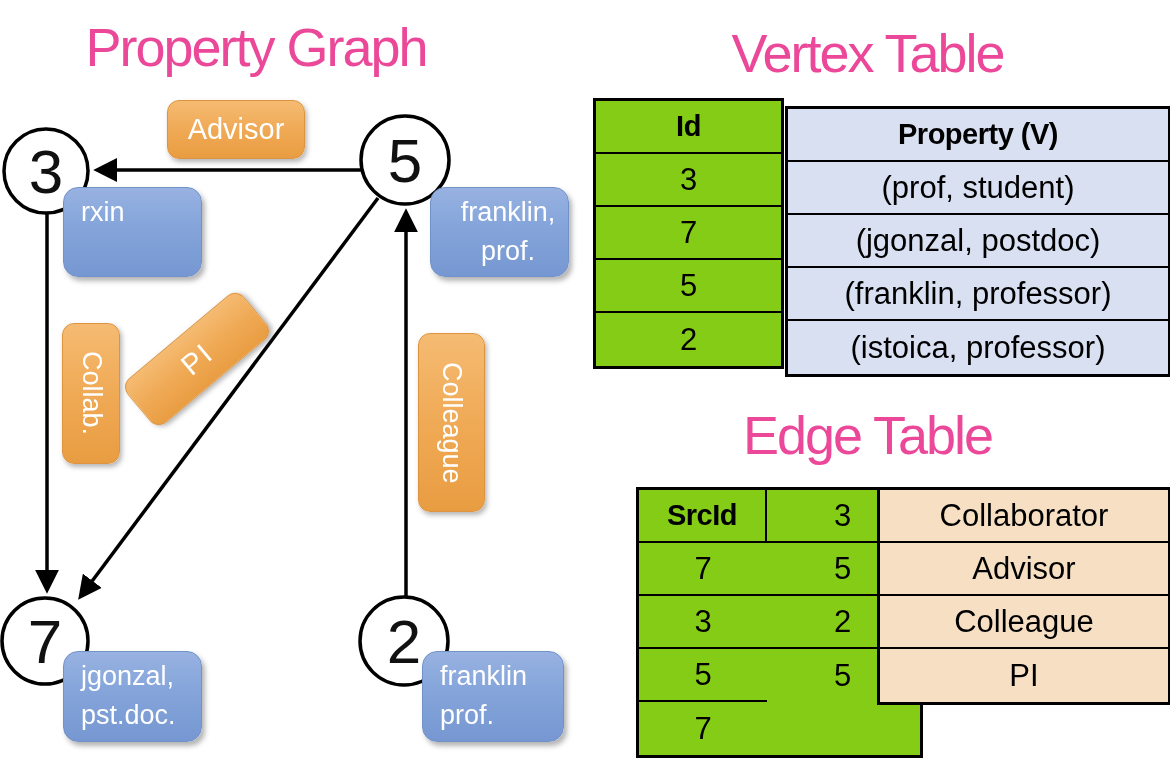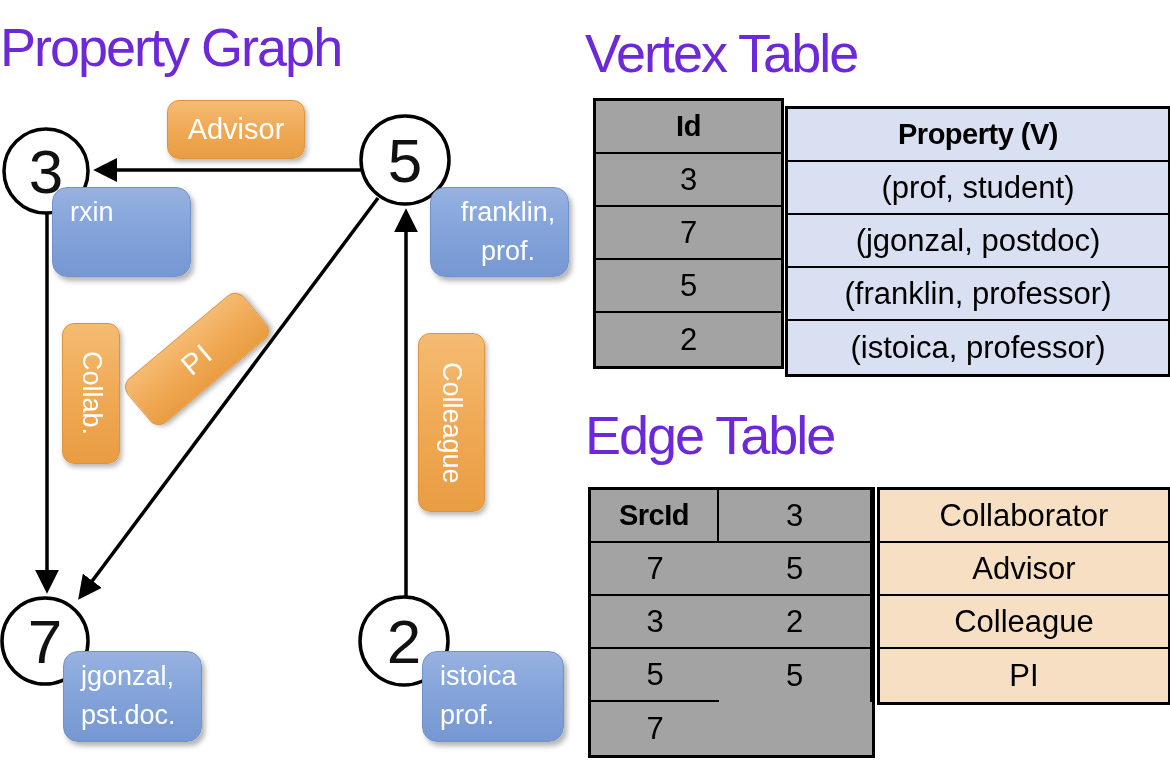--- a/index.html
+++ b/index.html
@@ -1,22 +1,22 @@
 <!DOCTYPE html>
 <html><head>
 <meta charset="utf-8">
 <style>
   html,body { margin:0; padding:0; background:#fff; }
   .stage {
     position:relative; width:1170px; height:760px; overflow:hidden;
     background:#fff; font-family:"Liberation Sans", sans-serif; color:#000;
   }
   .title {
-    position:absolute; font-size:54px; font-weight:300;
-    letter-spacing:-2px; color:#6d28d9; white-space:nowrap;
+    position:absolute; text-align:center; font-size:54px; font-weight:300;
+    letter-spacing:-2px; color:#ec4899; white-space:nowrap;
   }
   #edges-svg { position:absolute; left:0; top:0; }
   #edges-svg line { stroke:#000; stroke-width:3.5; }
   #edges-svg circle { stroke:#000; stroke-width:3.5; fill:#fff; }
   .vnum {
     position:absolute; width:80px; height:70px; line-height:70px;
     text-align:center; font-size:62px; font-weight:300; color:#111;
   }
   .pill {
     position:absolute; display:flex; align-items:center; justify-content:center;
@@ -25,31 +25,31 @@
     border:1px solid #dd9440; box-shadow:2px 3px 5px rgba(90,90,90,0.45);
     font-size:29px; font-weight:300;
   }
   .pill.vert { writing-mode:vertical-rl; }
   .vbox {
     position:absolute; color:#fff; border-radius:15px;
     background:linear-gradient(180deg,#98b2e1 0%, #84a4da 45%, #7697d1 100%);
     border:1px solid #7191c9; box-shadow:3px 4px 5px rgba(90,90,90,0.45);
     padding:5px 0 0 17px; font-size:27px; font-weight:300; line-height:39px;
   }
-  .subtable { position:absolute; border:3px solid #000; background:#a3a3a3; }
+  .subtable { position:absolute; border:3px solid #000; background:#84cc16; }
   .subtable .cell {
     height:53px; box-sizing:border-box; display:flex; align-items:center;
     justify-content:center; border-bottom:2.5px solid #000;
     font-size:31px; font-weight:300; white-space:nowrap;
   }
   .subtable .cell:last-child { border-bottom:none; }
   .subtable .cell.header { font-weight:bold; font-size:29px; letter-spacing:-0.5px; }
   .subtable.tint-blue .cell { background:#d8e0f2; }
   .subtable.tint-tan .cell { background:#f7dfc3; }
-  .subtable.two-col { display:grid; grid-template-columns:128px 1fr; }
+  .subtable.two-col { display:grid; grid-template-columns:128px 1fr;margin-left:48px; }
   .subtable.two-col .cell.l { border-right:2.5px solid #000; }
   .subtable.two-col .cell.lastrow { border-bottom:none; }
 </style>
 </head>
 <body>
 
 <div class="stage">
 
   <svg id="edges-svg" width="585" height="760" viewBox="0 0 585 760">
     <defs>
@@ -72,33 +72,33 @@
   <div class="vnum" style="left:6px;   top:137px;">3</div>
   <div class="vnum" style="left:365px; top:126px;">5</div>
   <div class="vnum" style="left:5px;   top:607px;">7</div>
   <div class="vnum" style="left:364px; top:607px;">2</div>
 
   <div class="pill" style="left:167px; top:100px; width:136px; height:57px;">Advisor</div>
   <div class="pill vert" style="left:62px; top:323px; width:56px; height:139px; font-size:27px;">Collab.</div>
   <div class="pill" style="left:121px; top:330px; width:150px; height:56px; transform:rotate(-40deg); letter-spacing:2px;">PI</div>
   <div class="pill vert" style="left:418px; top:333px; width:65px; height:177px; font-size:27px;">Colleague</div>
 
-  <div class="vbox" style="left:52px; top:187px; width:120px; height:83px;">
+  <div class="vbox" style="left:63px; top:187px; width:120px; height:83px;">
     <div>rxin</div>
   </div>
   <div class="vbox" style="left:430px; top:187px; width:120px; height:83px;text-align:center;">
     <div>franklin,</div>
     <div>prof.</div>
   </div>
   <div class="vbox" style="left:63px; top:651px; width:120px; height:84px;">
     <div>jgonzal,</div>
     <div>pst.doc.</div>
   </div>
   <div class="vbox" style="left:422px; top:651px; width:123px; height:84px;">
-    <div>istoica</div>
+    <div>franklin</div>
     <div>prof.</div>
   </div>
 
   <div class="title" style="left:585px; top:22px; width:565px;">Vertex Table</div>
 
   <div class="subtable" style="left:593px; top:98px; width:185px;">
     <div class="cell header">Id</div>
     <div class="cell">3</div>
     <div class="cell">7</div>
     <div class="cell">5</div>

